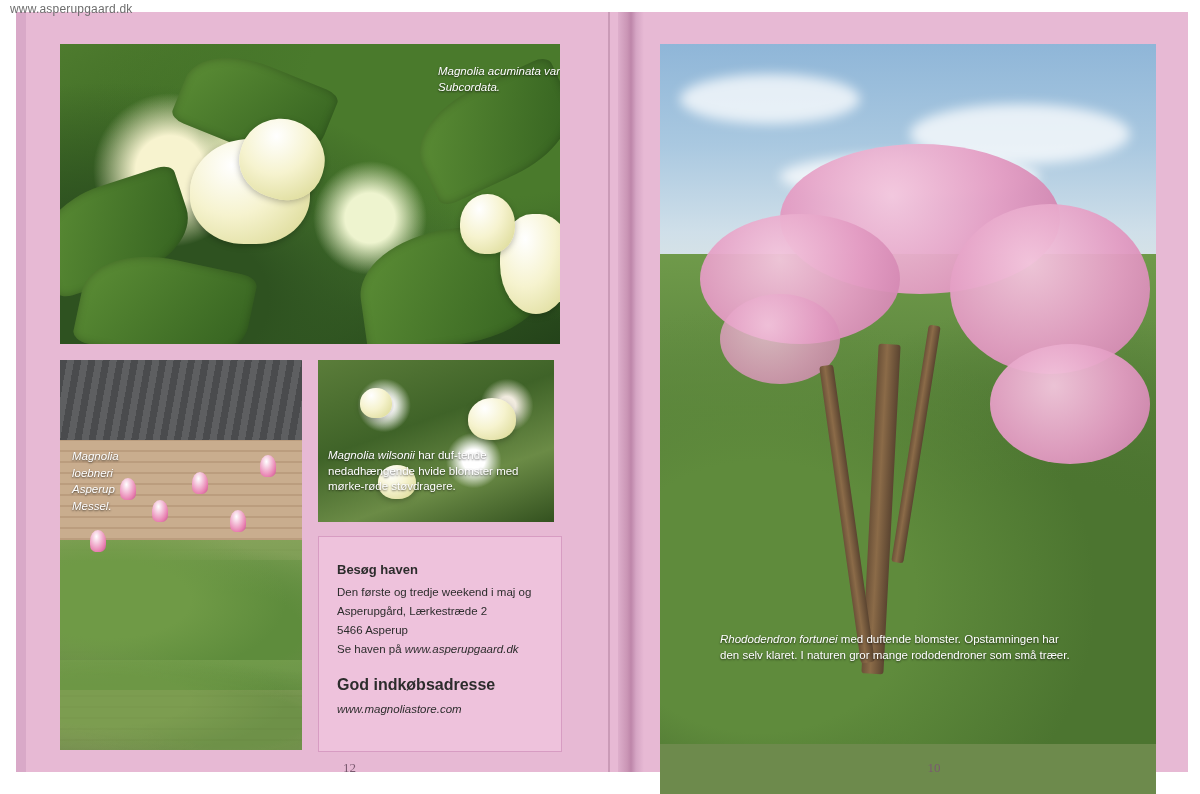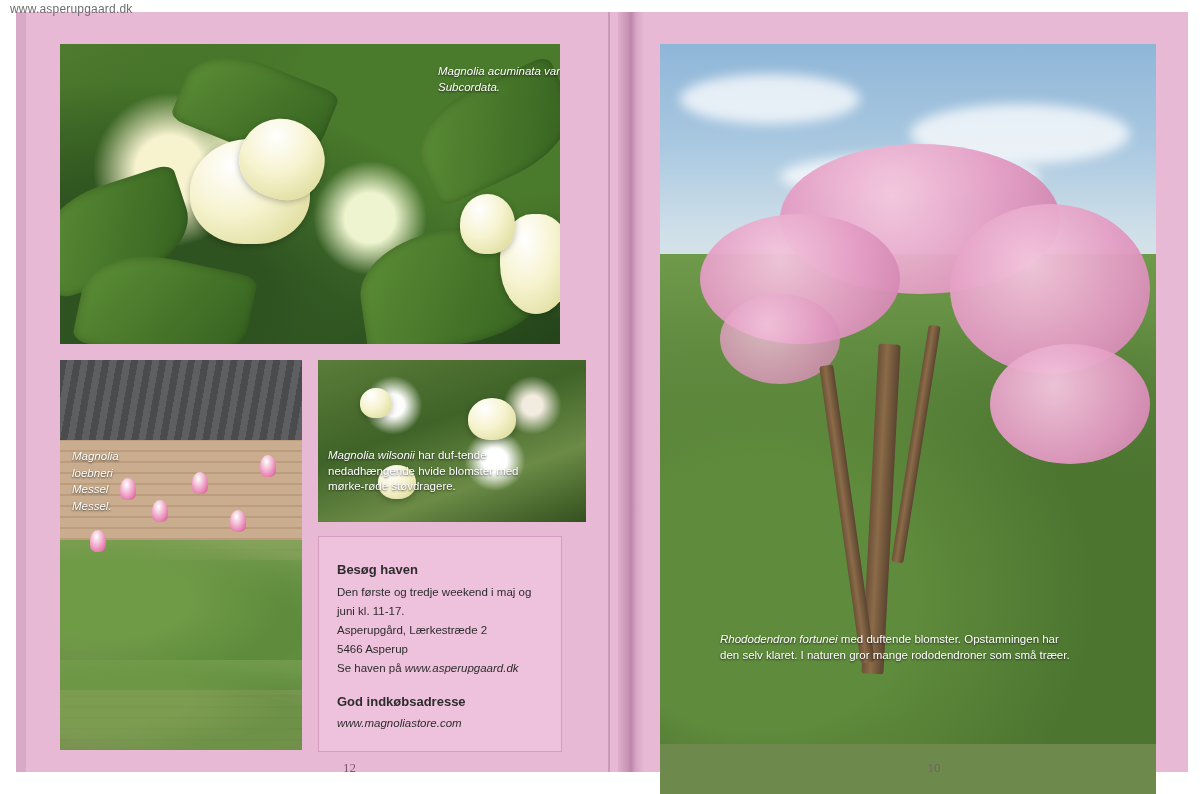--- a/index.html
+++ b/index.html
@@ -154,21 +154,21 @@
   }
   .pinkbloom {
     position: absolute;
     width: 16px; height: 22px;
     border-radius: 60% 60% 40% 40%;
     background: radial-gradient(ellipse at 40% 30%, #ffffff, #e87fb0 70%, #c0508b);
   }
   
   #photo-wilsonii {
     left: 292px; top: 348px;
-    width: 268px; height: 162px;
+    width: 236px; height: 162px;
   }
   .p3-bg {
     position: absolute; inset: 0;
     background:
       radial-gradient(circle at 28% 28%, #fdfdfb 0 5%, rgba(255,255,255,0) 13%),
       radial-gradient(circle at 66% 62%, #ffffff 0 6%, rgba(255,255,255,0) 15%),
       radial-gradient(circle at 80% 28%, #f2ece0 0 4%, rgba(242,236,224,0) 12%),
       linear-gradient(160deg, #5b7d3a 0%, #3f6328 40%, #6b8b46 70%, #33511f 100%);
   }
   
@@ -220,21 +220,21 @@
   }
   .box-head {
     font-weight: bold;
     font-size: 13px;
     margin-bottom: 3px;
   }
   .box-line { display: block; }
   .box-link { font-style: italic; }
   .box-head2 {
     font-weight: bold;
-    font-size: 13px;
+    font-size: 16px;
     margin-top: 13px;
     margin-bottom: 1px;
   }
   .box-italic { font-style: italic; }
   .folio {
     position: absolute;
     font-size: 13px;
     color: #7a5a70;
     font-family: "Liberation Serif", serif;
   }
@@ -285,40 +285,39 @@
       <div class="greenery" style="top:300px; height:100px; opacity:0.85;"></div>
       <div class="pinkbloom" style="left:60px; top:118px;"></div>
       <div class="pinkbloom" style="left:92px; top:140px;"></div>
       <div class="pinkbloom" style="left:132px; top:112px;"></div>
       <div class="pinkbloom" style="left:170px; top:150px;"></div>
       <div class="pinkbloom" style="left:30px; top:170px;"></div>
       <div class="pinkbloom" style="left:200px; top:95px;"></div>
       <div class="cap" style="left:12px; top:88px; width:80px; line-height:1.45;">
         <span>Magnolia</span><br>
         <span>loebneri</span><br>
-        <span>Messel</span><br>
+        <span>Asperup</span><br>
         <span>Messel.</span>
       </div>
     </div>
 
     <div class="photo" id="photo-wilsonii">
       <div class="p3-bg"></div>
       <div class="bloom" style="left:150px; top:38px; width:48px; height:42px;"></div>
       <div class="bloom" style="left:42px; top:28px; width:32px; height:30px;"></div>
       <div class="bloom" style="left:60px; top:105px; width:38px; height:34px;"></div>
       <div class="cap" style="left:10px; top:88px; width:218px;">
         <span>Magnolia wilsonii</span><span class="nonital"> har duf-tende nedadhængende hvide blomster med mørke-røde støvdragere.</span>
       </div>
     </div>
 
     <div id="visit-box">
       <div class="box-inner">
         <div class="box-head">Besøg haven</div>
         <span class="box-line">Den første og tredje weekend i maj og</span>
-        <span class="box-line">juni kl. 11-17.</span>
         <span class="box-line">Asperupgård, Lærkestræde 2</span>
         <span class="box-line">5466 Asperup</span>
         <span class="box-line"><span>Se haven på </span><span class="box-link">www.asperupgaard.dk</span></span>
         <div class="box-head2">God indkøbsadresse</div>
         <span class="box-line box-italic">www.magnoliastore.com</span>
       </div>
     </div>
 
     <div class="photo" id="photo-rhododendron">
       <div class="p4-sky"></div>

